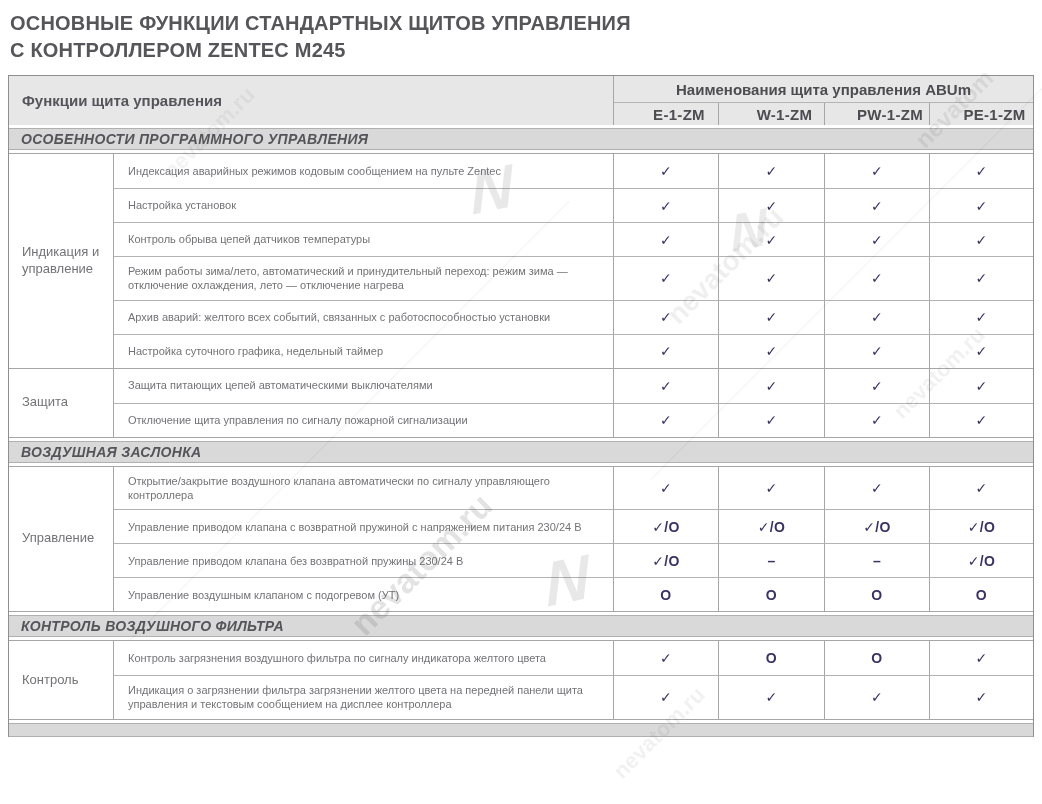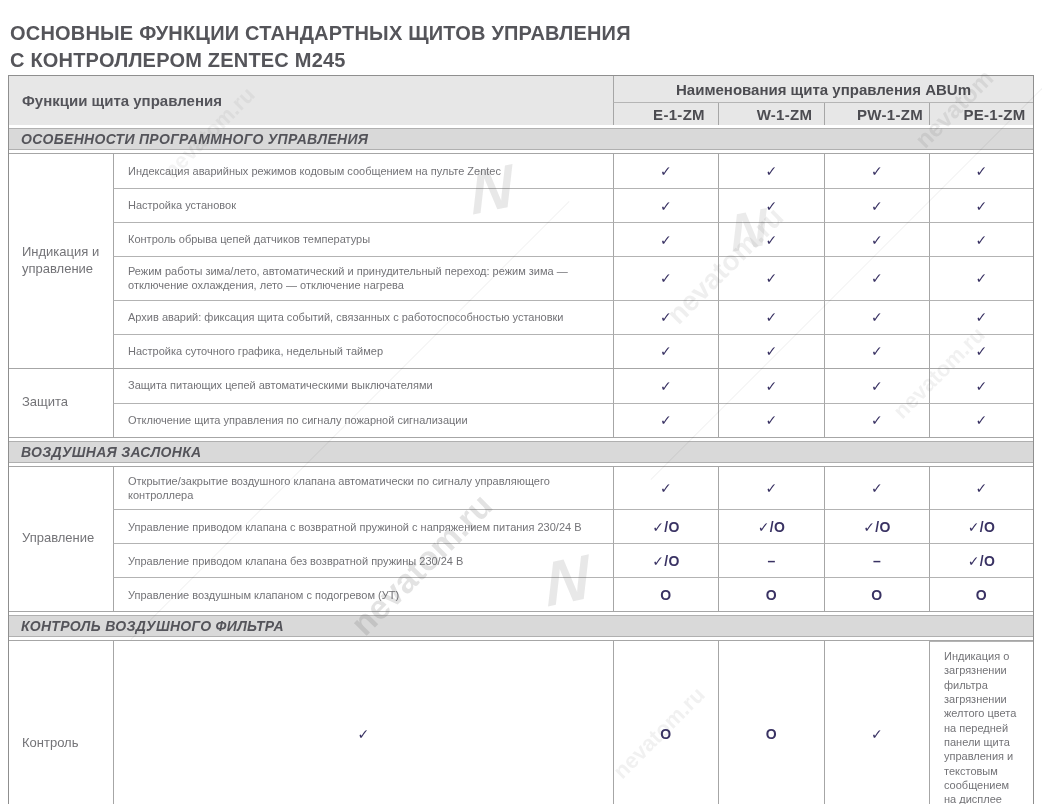--- a/index.html
+++ b/index.html
@@ -1,19 +1,19 @@
 <!DOCTYPE html>
 <html><head>
 <meta charset="utf-8">
 <style>
   html,body{margin:0;padding:0;background:#fff;}
   .page{position:relative;width:1042px;height:804px;background:#ffffff;overflow:hidden;
         font-family:"Liberation Sans","DejaVu Sans",sans-serif;}
   
-  .title{position:absolute;left:10px;top:20px;font-size:20px;font-weight:bold;
+  .title{position:absolute;left:10px;top:10px;font-size:20px;font-weight:bold;
          color:#55555a;line-height:1.35;letter-spacing:.2px;}
   
   .tbl{position:absolute;left:8px;top:75px;width:1026px;box-sizing:border-box;
        border:1px solid #8f8f8f;border-bottom:none;background:#fff;z-index:1;}
   
   .thead{display:grid;grid-template-columns:604px 105px 106px 105px 104px;
          grid-template-rows:27px 22px;background:#e7e7e7;}
   .th-left{grid-row:1 / span 2;display:flex;align-items:center;padding-left:13px;
            font-weight:bold;font-size:15px;color:#54545a;}
   .th-group{grid-column:2 / span 4;border-left:1px solid #a6a6a6;border-bottom:1px solid #b5b5b5;
@@ -99,21 +99,21 @@
       <div class="c c-val bt">✓</div>
       <div class="c c-val bt">✓</div>
       <div class="c c-val bt">✓</div>
 
       <div class="c c-desc bt">Режим работы зима/лето, автоматический и принудительный переход: режим зима — отключение охлаждения, лето — отключение нагрева</div>
       <div class="c c-val bt">✓</div>
       <div class="c c-val bt">✓</div>
       <div class="c c-val bt">✓</div>
       <div class="c c-val bt">✓</div>
 
-      <div class="c c-desc bt">Архив аварий: фиксация щита событий, связанных с работоспособностью установки</div>
+      <div class="c c-desc bt">Архив аварий: желтого всех событий, связанных с работоспособностью установки</div>
       <div class="c c-val bt">✓</div>
       <div class="c c-val bt">✓</div>
       <div class="c c-val bt">✓</div>
       <div class="c c-val bt">✓</div>
 
       <div class="c c-desc bt">Настройка суточного графика, недельный таймер</div>
       <div class="c c-val bt">✓</div>
       <div class="c c-val bt">✓</div>
       <div class="c c-val bt">✓</div>
       <div class="c c-val bt">✓</div>
@@ -163,20 +163,21 @@
       <div class="c c-val bt">O</div>
       <div class="c c-val bt">O</div>
       <div class="c c-val bt">O</div>
     </div>
 
     <div class="secbar">КОНТРОЛЬ ВОЗДУШНОГО ФИЛЬТРА</div>
 
     <div class="grp last">
       <div class="c c-grp" style="grid-row:1 / span 2">Контроль</div>
 
+      <div class="c c-desc">Контроль загрязнения воздушного фильтра по сигналу индикатора желтого цвета</div>
       <div class="c c-val">✓</div>
       <div class="c c-val">O</div>
       <div class="c c-val">O</div>
       <div class="c c-val">✓</div>
 
       <div class="c c-desc bt">Индикация о загрязнении фильтра загрязнении желтого цвета на передней панели щита управления и текстовым сообщением на дисплее контроллера</div>
       <div class="c c-val bt">✓</div>
       <div class="c c-val bt">✓</div>
       <div class="c c-val bt">✓</div>
       <div class="c c-val bt">✓</div>

